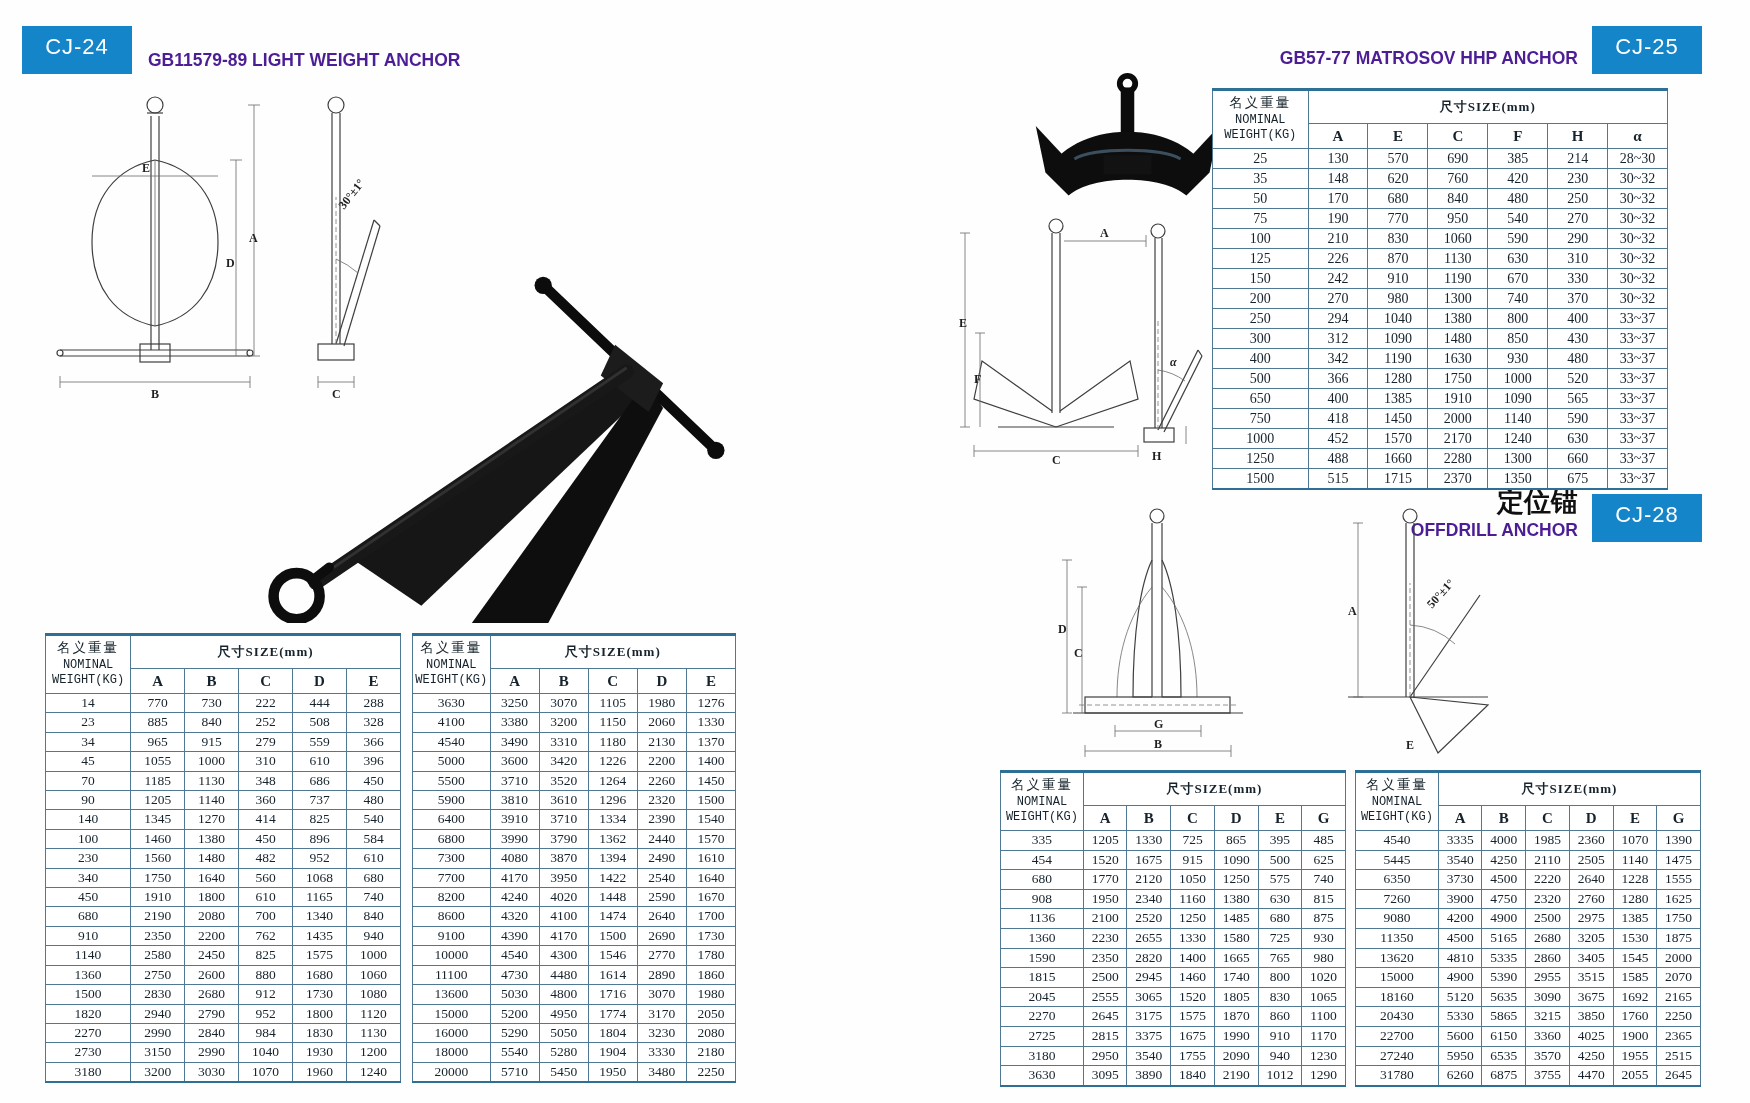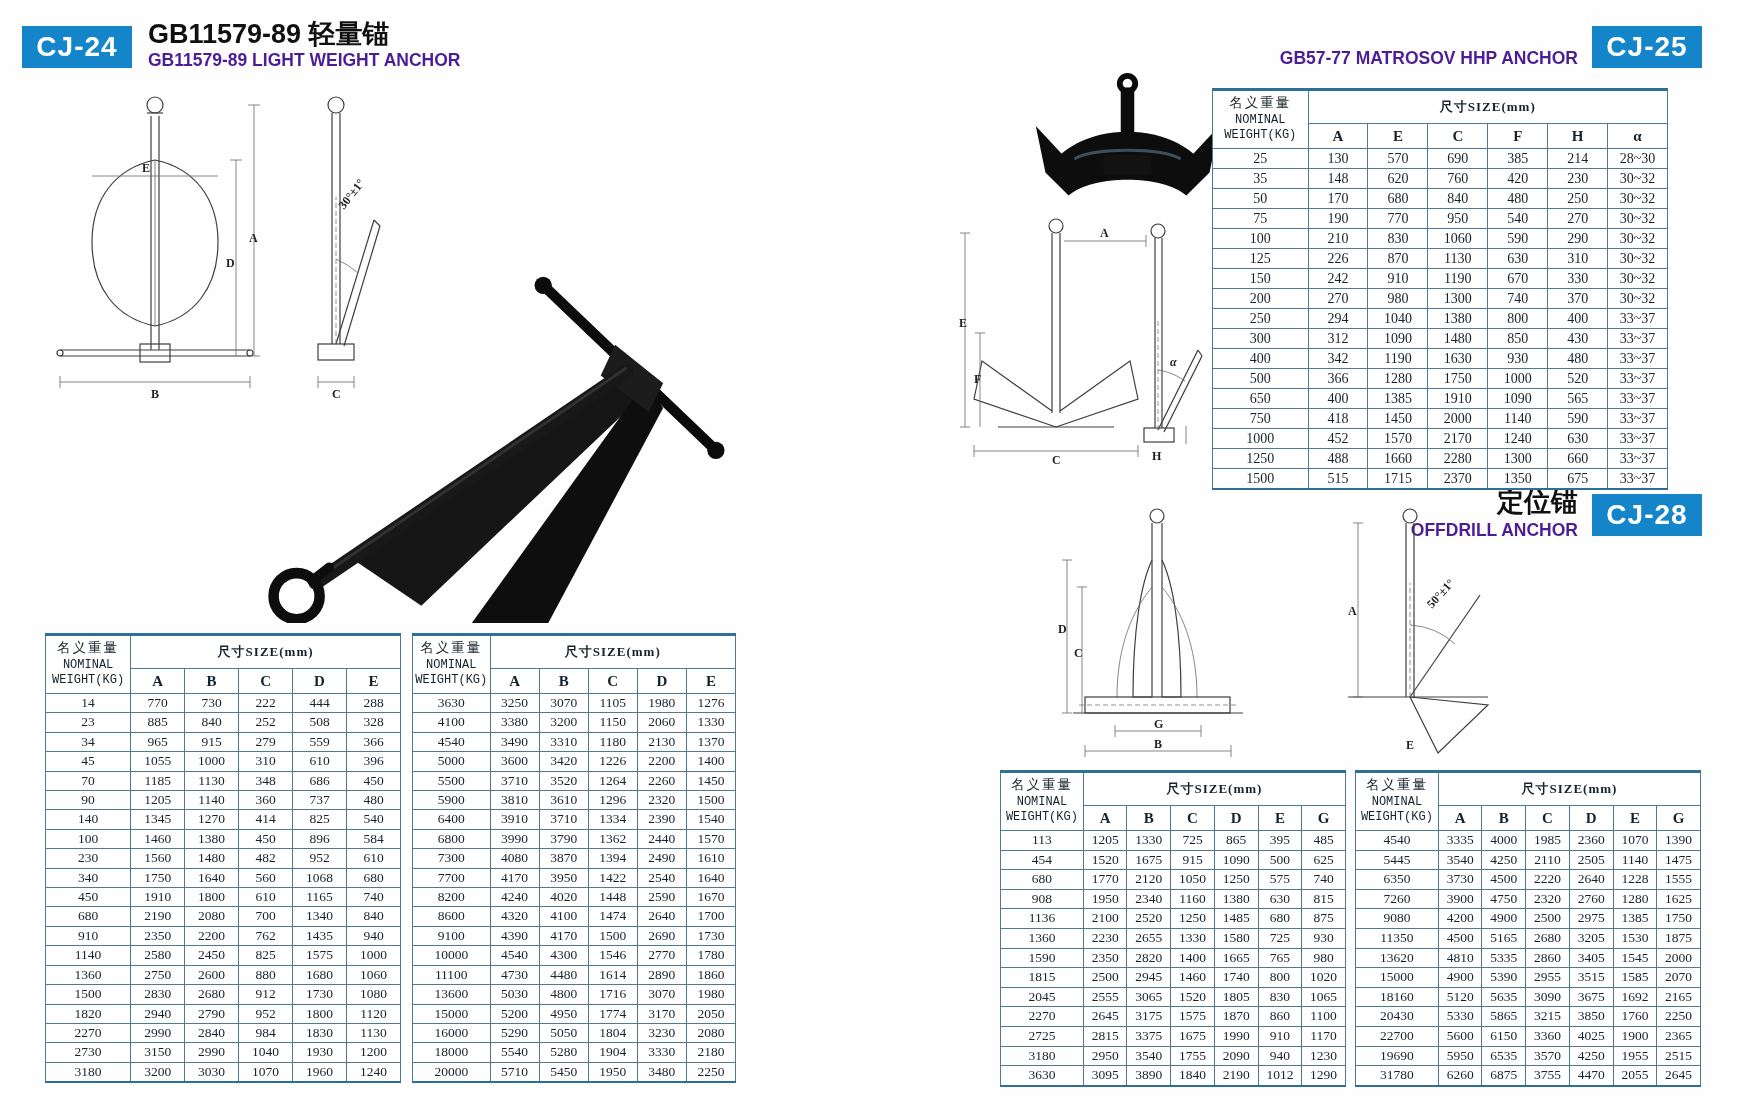--- a/index.html
+++ b/index.html
@@ -1,21 +1,21 @@
 <!DOCTYPE html>
 <html><head>
 <meta charset="utf-8">
 <style>
   html,body{margin:0;padding:0;background:#ffffff;}
   .page{position:relative;width:1750px;height:1103px;background:#fefefe;overflow:hidden;
         font-family:"Liberation Sans",sans-serif;}
 
   
-  .badge{position:absolute;width:110px;height:42px;background:#1485c8;color:#fff;
-         font-weight:bold;font-size:28px;line-height:42px;text-align:center;letter-spacing:1px;}
+  .badge{position:absolute;width:110px;height:48px;background:#1485c8;color:#fff;
+         font-weight:normal;font-size:22px;line-height:42px;text-align:center;letter-spacing:1px;}
   .title-cn{position:absolute;font-weight:bold;font-size:27px;color:#101010;white-space:nowrap;}
   .title-en{position:absolute;font-weight:bold;font-size:17.5px;color:#4c1d95;white-space:nowrap;}
   .ra{right:172px;text-align:right;}
 
   
   table.spec{position:absolute;border-collapse:collapse;table-layout:fixed;background:#fff;
              font-family:"Liberation Serif",serif;color:#16232c;
              border-top:3px solid #2e6f96;border-bottom:2px solid #2e6f96;}
   table.spec th,table.spec td{border:1px solid #4f7894;text-align:center;vertical-align:middle;
              padding:0;font-weight:normal;}
@@ -40,21 +40,20 @@
   .dwg .thin{stroke:#6a6a6a;stroke-width:.8;fill:none;}
   .dwg .dash{stroke:#7a7a7a;stroke-width:.8;fill:none;stroke-dasharray:5 3;}
   .dwg text{font-family:"Liberation Serif",serif;font-weight:bold;font-size:12px;fill:#1f1f1f;}
 </style>
 </head>
 <body>
 
 <div class="page">
 
   <div class="badge" style="left:22px;top:26px;">CJ-24</div>
-  <div class="title-cn" style="left:148px;top:16px;">GB11579-89 轻量锚</div>
   <div class="title-en" style="left:148px;top:50px;">GB11579-89 LIGHT WEIGHT ANCHOR</div>
 
   <div class="badge" style="left:1592px;top:26px;">CJ-25</div>
   <div class="title-en ra" style="top:48px;">GB57-77 MATROSOV HHP ANCHOR</div>
 
   <div class="badge" style="left:1592px;top:494px;">CJ-28</div>
   <div class="title-cn ra" style="top:484px;">定位锚</div>
   <div class="title-en ra" style="top:520px;">OFFDRILL ANCHOR</div>
 
   <svg class="dwg" style="left:50px;top:92px;" width="215" height="315" viewBox="0 0 215 315">
@@ -794,21 +793,21 @@
           <th class="dim">A</th>
           <th class="dim">B</th>
           <th class="dim">C</th>
           <th class="dim">D</th>
           <th class="dim">E</th>
           <th class="dim">G</th>
         </tr>
       </thead>
       <tbody>
         <tr>
-          <td class="wt">113</td>
+          <td class="wt">335</td>
           <td class="val">1205</td>
           <td class="val">1330</td>
           <td class="val">725</td>
           <td class="val">865</td>
           <td class="val">395</td>
           <td class="val">485</td>
         </tr>
         <tr>
           <td class="wt">454</td>
           <td class="val">1520</td>
@@ -1041,21 +1040,21 @@
         <tr>
           <td class="wt">22700</td>
           <td class="val">5600</td>
           <td class="val">6150</td>
           <td class="val">3360</td>
           <td class="val">4025</td>
           <td class="val">1900</td>
           <td class="val">2365</td>
         </tr>
         <tr>
-          <td class="wt">19690</td>
+          <td class="wt">27240</td>
           <td class="val">5950</td>
           <td class="val">6535</td>
           <td class="val">3570</td>
           <td class="val">4250</td>
           <td class="val">1955</td>
           <td class="val">2515</td>
         </tr>
         <tr>
           <td class="wt">31780</td>
           <td class="val">6260</td>

